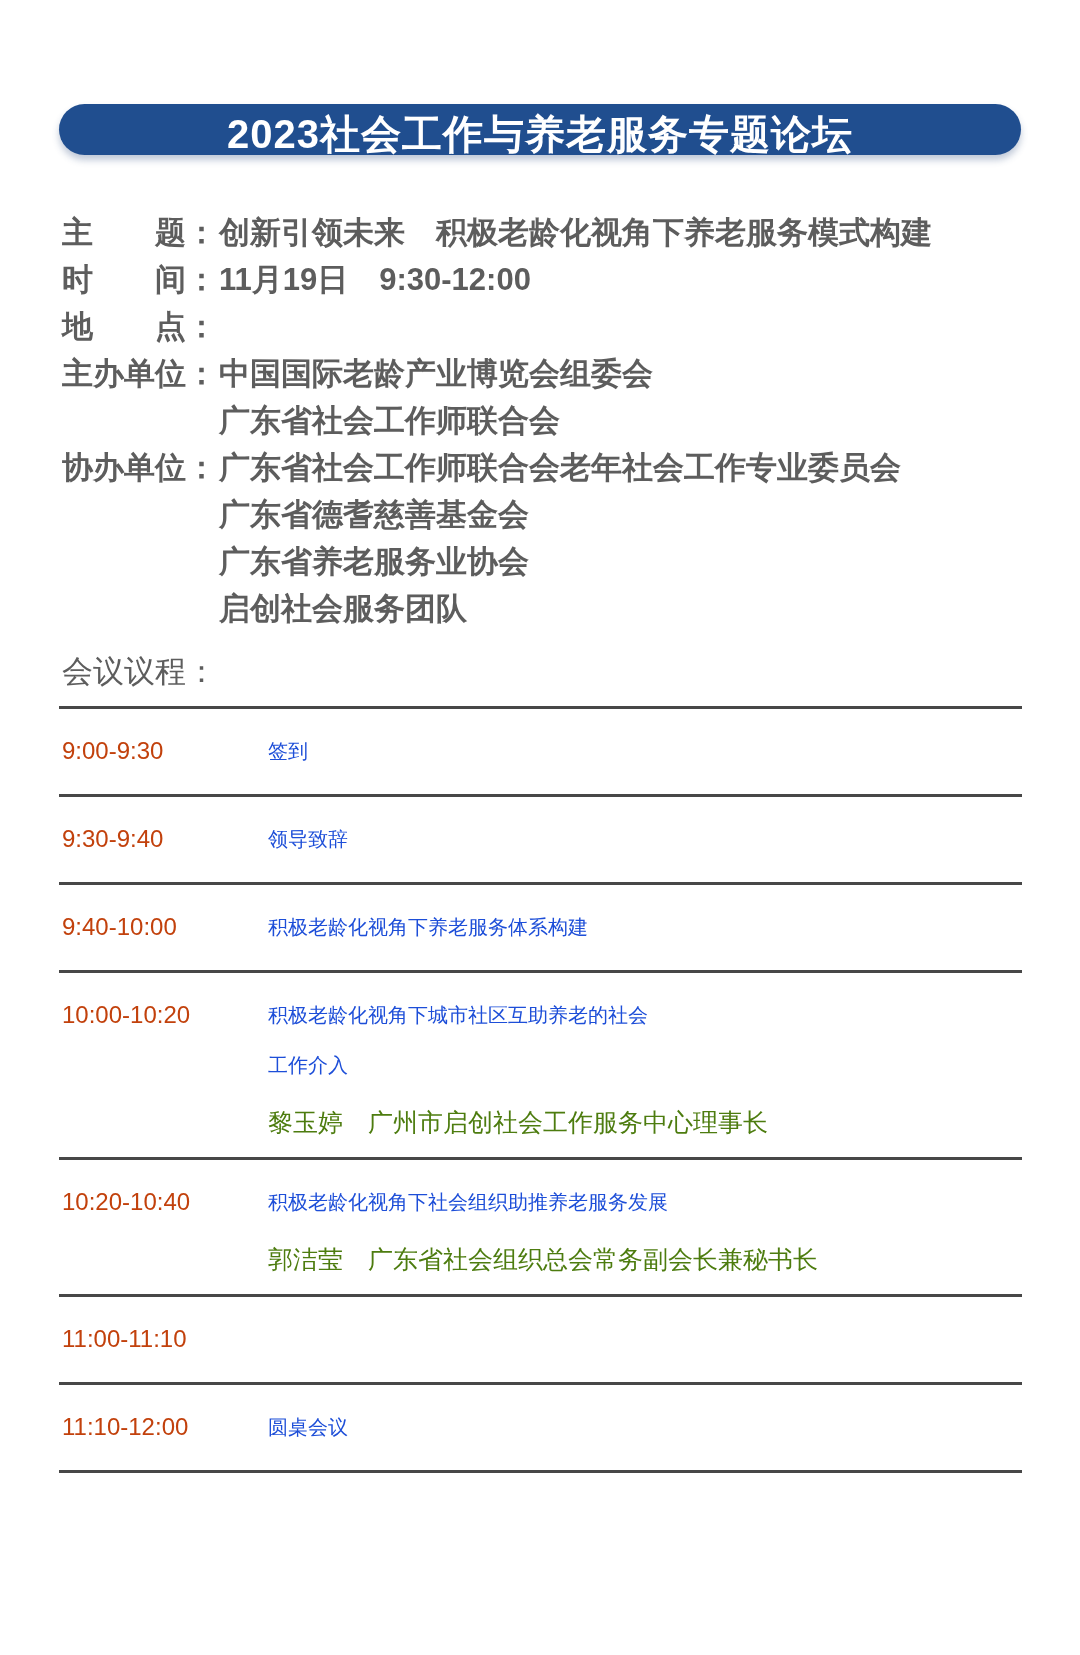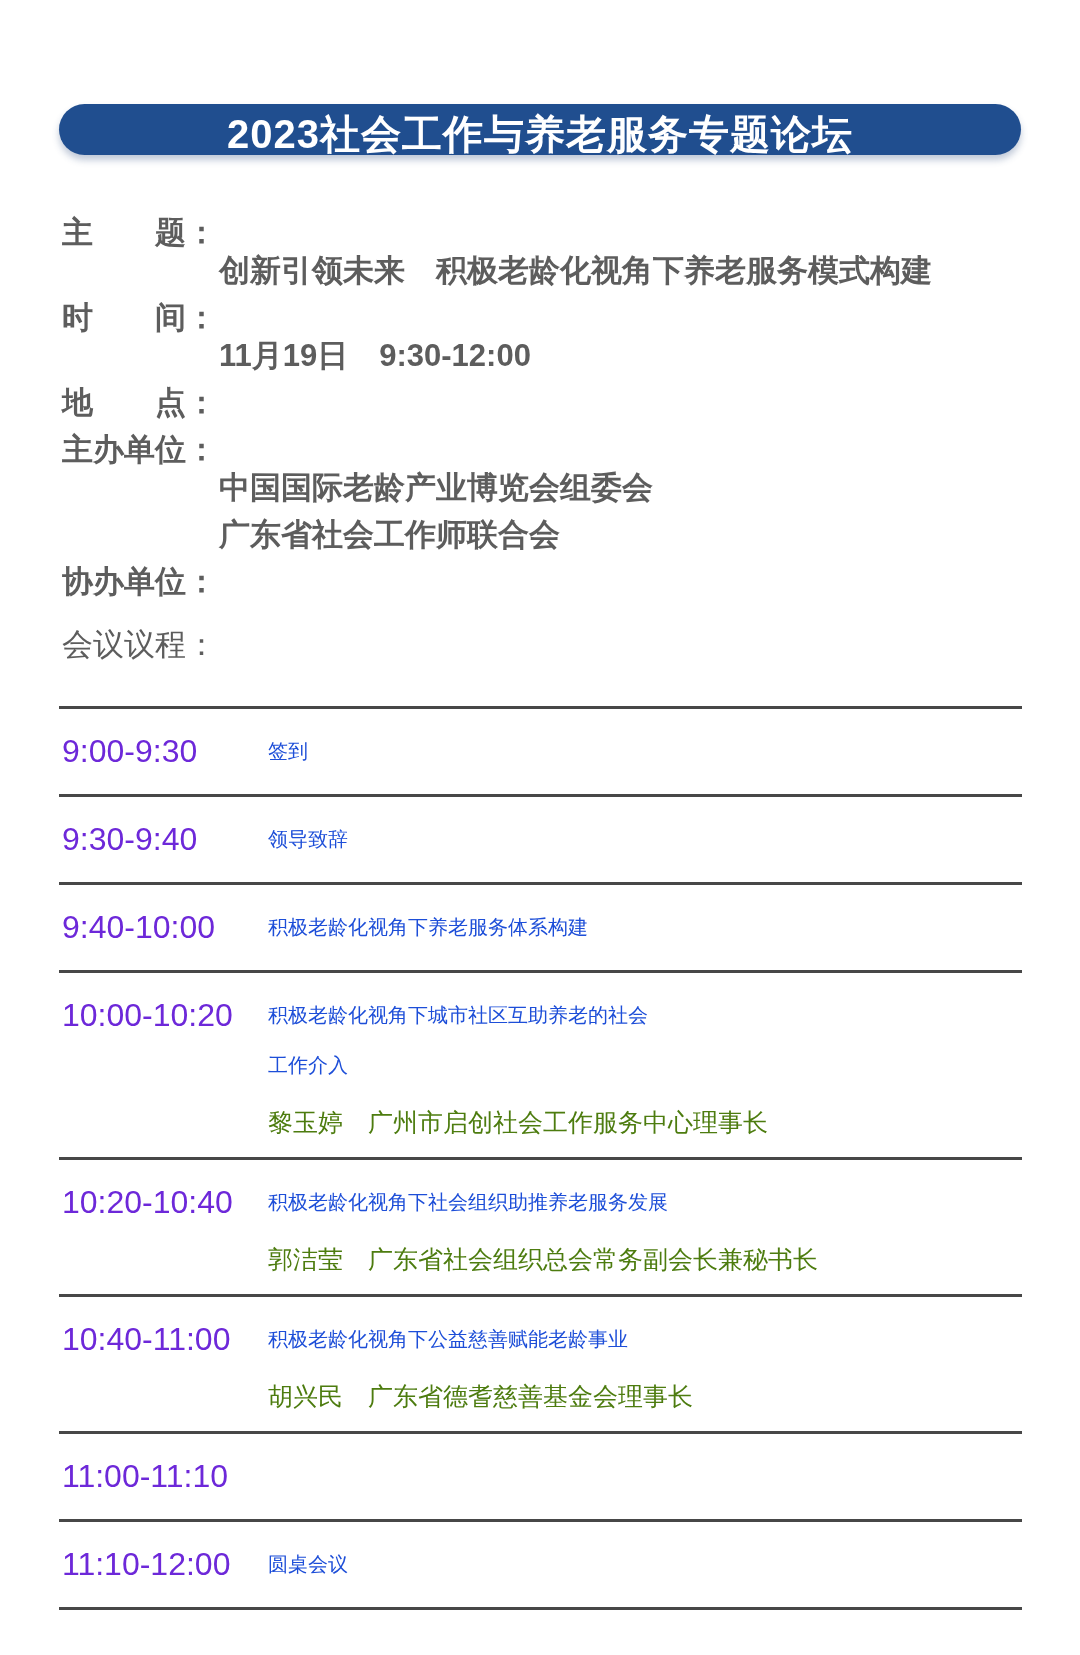--- a/index.html
+++ b/index.html
@@ -34,43 +34,43 @@
     position: absolute;
     left: 62px;
     top: 209px;
     width: 960px;
     font-size: 31px;
     line-height: 47px;
     color: #5d5d5d;
   }
   .meta-row { display: flex; font-weight: bold; }
   .meta-label { width: 157px; flex-shrink: 0; white-space: pre; }
-  .meta-content { flex: 1; margin-top: 38px; }
+  .meta-content { flex: 1; }
   .meta-line { display: block; }
   .agenda-heading { margin-top: 16px; }
   .agenda {
     position: absolute;
     left: 59px;
     top: 706px;
     width: 963px;
     border-bottom: 3px solid #474747;
     color: #525252;
   }
   .agenda-row {
     display: flex;
     border-top: 3px solid #474747;
     padding: 17px 0 18px 0;
   }
   .agenda-time {
     width: 206px;
     flex-shrink: 0;
     padding-left: 3px;
-    font-size: 32px;
+    font-size: 24px;
     line-height: 50px;
-    color: #6d28d9;
+    color: #c2410c;
   }
   .agenda-body { flex: 1; }
   .agenda-title {
     font-size: 20px;
     line-height: 50px;
     color: #1d4ed8;
     white-space: pre-line;
   }
   .agenda-speaker {
     font-size: 25px;
@@ -109,20 +109,26 @@
   <div class="meta-row">
     <span class="meta-label">主办单位：</span>
     <span class="meta-content">
       <span class="meta-line">中国国际老龄产业博览会组委会</span>
       <span class="meta-line">广东省社会工作师联合会</span>
     </span>
   </div>
 
   <div class="meta-row">
     <span class="meta-label">协办单位：</span>
+    <span class="meta-content">
+      <span class="meta-line">广东省社会工作师联合会老年社会工作专业委员会</span>
+      <span class="meta-line">广东省德耆慈善基金会</span>
+      <span class="meta-line">广东省养老服务业协会</span>
+      <span class="meta-line">启创社会服务团队</span>
+    </span>
   </div>
 
   <div class="agenda-heading">会议议程：</div>
 </div>
 
 <div class="agenda">
 
   <div class="agenda-row">
     <div class="agenda-time">9:00-9:30</div>
     <div class="agenda-body">
@@ -154,27 +160,20 @@
   </div>
 
   <div class="agenda-row">
     <div class="agenda-time">10:20-10:40</div>
     <div class="agenda-body">
       <div class="agenda-title">积极老龄化视角下社会组织助推养老服务发展</div>
       <div class="agenda-speaker">郭洁莹　广东省社会组织总会常务副会长兼秘书长</div>
     </div>
   </div>
 
-  <div class="agenda-row">
-    <div class="agenda-time">10:40-11:00</div>
-    <div class="agenda-body">
-      <div class="agenda-title">积极老龄化视角下公益慈善赋能老龄事业</div>
-      <div class="agenda-speaker">胡兴民　广东省德耆慈善基金会理事长</div>
-    </div>
-  </div>
 
   <div class="agenda-row">
     <div class="agenda-time">11:00-11:10</div>
   </div>
 
   <div class="agenda-row">
     <div class="agenda-time">11:10-12:00</div>
     <div class="agenda-body">
       <div class="agenda-title">圆桌会议</div>
     </div>

